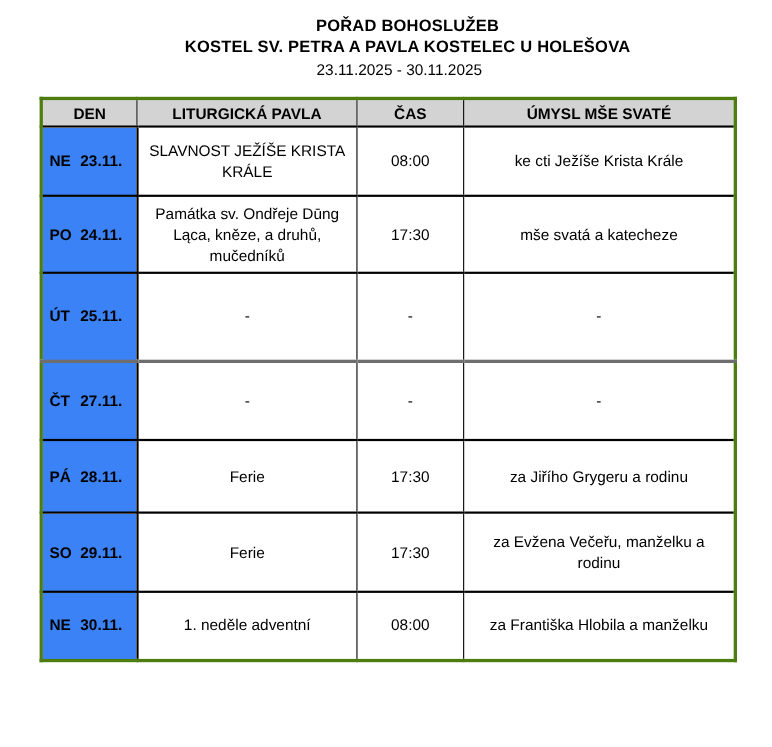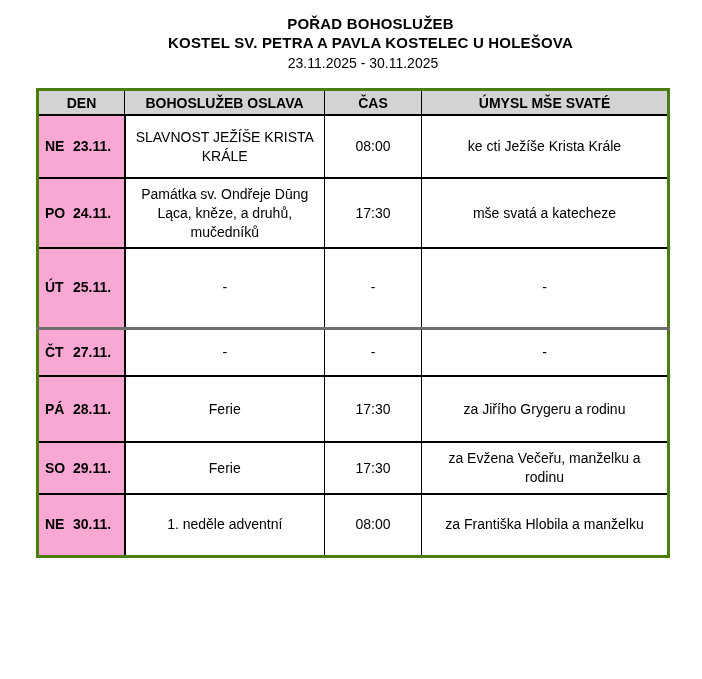--- a/index.html
+++ b/index.html
@@ -66,21 +66,21 @@
     text-align: center;
     padding: 1px 2px;
   }
   td {
     font-size: 14px;
     text-align: center;
     padding: 2px 4px;
     line-height: 19px;
   }
   td.col-day {
-    background: #f9a8d4;
+    background: #3b82f6;
     font-weight: bold;
     text-align: left;
     padding: 2px 2px 2px 6px;
     border-right: 2px solid #000000;
     white-space: nowrap;
   }
   td.col-day .day-abbr {
     display: inline-block;
     min-width: 22px;
   }
@@ -88,23 +88,23 @@
     display: inline-block;
     margin-left: 6px;
   }
   td.col-intention { padding: 2px 14px; }
   td.col-celebration { padding: 2px 7px; }
 
   tbody tr.h1 { height: 63px; }
   tbody tr.h2 { height: 70px; }
   tbody tr.h3 { height: 80px; }
   tbody tr.h4 { height: 67px; }
-  tbody tr.h5 { height: 48px; }
+  tbody tr.h5 { height: 72px; }
   tbody tr.h6 { height: 66px; }
-  tbody tr.h7 { height: 52px; }
+  tbody tr.h7 { height: 72px; }
   tbody tr.h8 { height: 62px; }
 
   tbody tr.page-break td {
     border-top: 3px solid #6e6e6e;
   }
 </style>
 </head>
 <body>
 
 <div class="page">
@@ -118,21 +118,21 @@
   <table class="schedule">
     <colgroup>
       <col class="c-den">
         <col class="c-osl">
         <col class="c-cas">
         <col class="c-umy">
     </colgroup>
     <thead>
       <tr>
         <th>DEN</th>
-        <th>BOHOSLUŽEB OSLAVA</th>
+        <th>LITURGICKÁ PAVLA</th>
         <th>ČAS</th>
         <th>ÚMYSL MŠE SVATÉ</th>
       </tr>
     </thead>
     <tbody>
       <tr class="h1">
         <td class="col-day">
           <span class="day-abbr">NE</span><span class="day-date">23.11.</span>
         </td>
         <td class="col-celebration">SLAVNOST JEŽÍŠE KRISTA KRÁLE</td>

